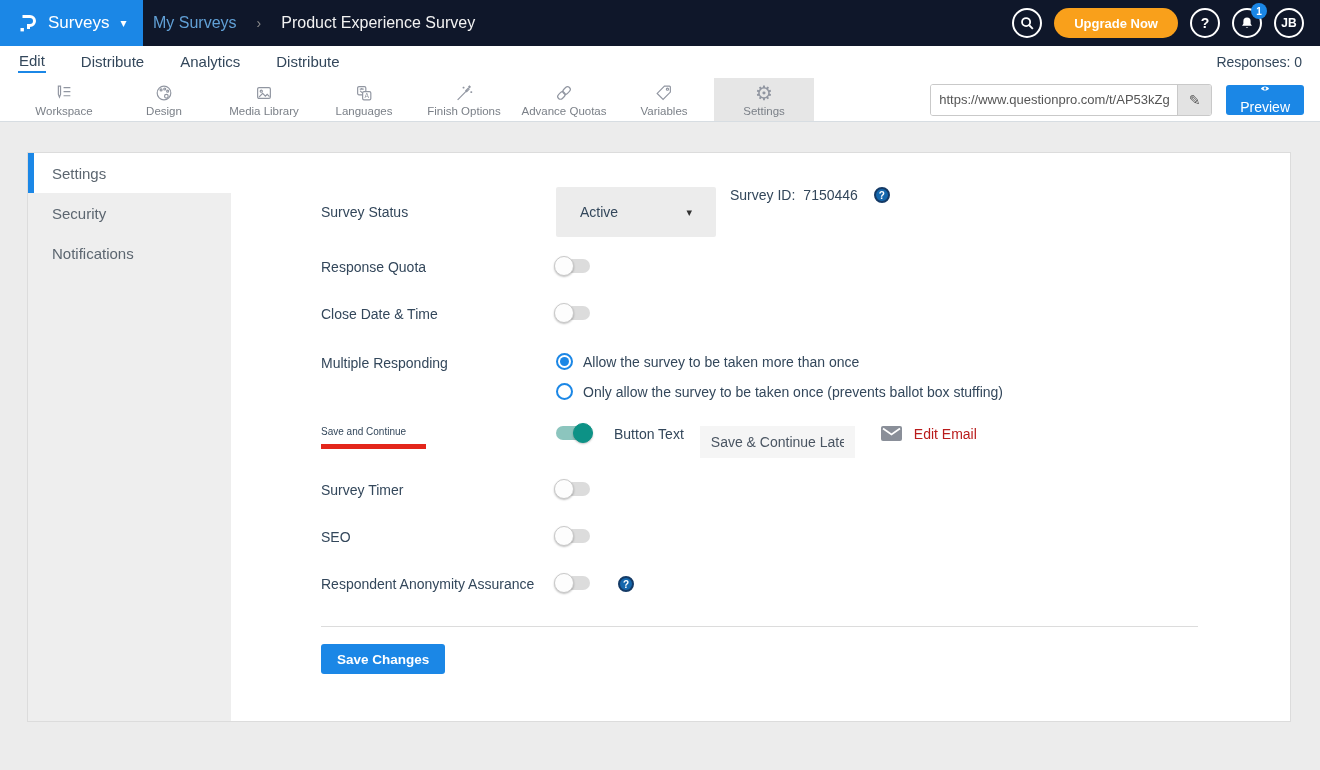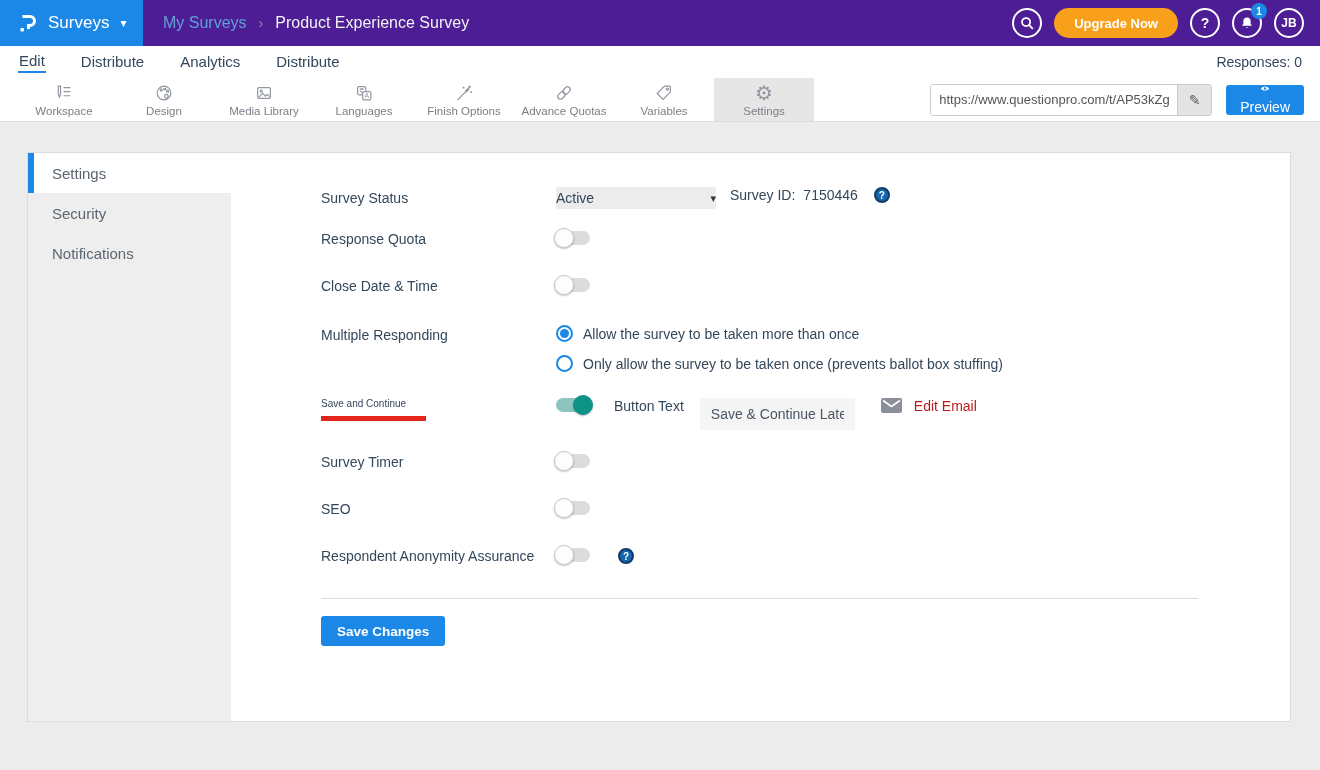--- a/index.html
+++ b/index.html
@@ -1,24 +1,24 @@
 <!DOCTYPE html>
 <html><head>
 <meta charset="utf-8">
 <style>
   * { margin:0; padding:0; box-sizing:border-box; }
   html,body { width:1320px; height:770px; font-family:"Liberation Sans", sans-serif; background:#ececec; overflow:hidden; }
 
   
-  .topbar { height:46px; background:#4c1d95; display:flex; align-items:stretch; }
+  .topbar { height:46px; background:#0f172a; display:flex; align-items:stretch; }
   .brand { width:143px; background:#1b87e6; color:#fff; display:flex; align-items:center; padding-left:16px; gap:9px; cursor:pointer; }
   .brand .logo { flex:0 0 auto; }
   .brand .product { font-size:17px; }
   .brand .caret { font-size:12px; margin-left:2px; }
-  .breadcrumb { display:flex; align-items:center; gap:12px; padding-left:20px; font-size:16px; }
+  .breadcrumb { display:flex; align-items:center; gap:20px; padding-left:10px; font-size:16px; }
   .breadcrumb .parent { color:#61a0d6; cursor:pointer; }
   .breadcrumb .sep { color:#8d8d8d; font-size:14px; }
   .breadcrumb .current { color:#f2f2f2; }
   .topbar-right { margin-left:auto; display:flex; align-items:center; gap:12px; padding-right:16px; }
   .circle-btn { width:30px; height:30px; border:2px solid #fff; border-radius:50%; display:flex; align-items:center; justify-content:center; color:#fff; font-size:14px; font-weight:bold; cursor:pointer; position:relative; background:transparent; }
   .upgrade-btn { height:30px; padding:0 20px; border:none; border-radius:15px; background:#f9a01b; color:#fff; font-weight:bold; font-size:13px; cursor:pointer; font-family:inherit; }
   .badge { position:absolute; top:-7px; right:-7px; min-width:16px; height:16px; border-radius:8px; background:#1b87e6; color:#fff; font-size:10px; font-weight:bold; display:flex; align-items:center; justify-content:center; }
 
   
   .subnav { height:32px; background:#fff; display:flex; align-items:center; padding:12px 18px; }
@@ -48,21 +48,21 @@
 
   .form { flex:1; padding:34px 92px 0 90px; }
   .row { display:flex; align-items:flex-start; }
   .row .lbl { width:235px; flex:0 0 235px; font-size:14px; color:#33475b; align-self:center; }
   .row.top-align .lbl { align-self:flex-start; padding-top:2px; }
   .mb-status { margin-bottom:22px; }
   .mb-toggle { margin-bottom:31px; }
   .mb-radio  { margin-bottom:26px; }
   .mb-sac    { margin-bottom:24px; }
 
-  .select-box { width:160px; height:22px; background:#ececec; border-radius:2px; display:flex; align-items:center; padding:0 0; font-size:14px; color:#33475b; cursor:pointer; }
+  .select-box { width:160px; height:50px; background:#ececec; border-radius:2px; display:flex; align-items:center; padding:0 24px; font-size:14px; color:#33475b; cursor:pointer; }
   .select-box .sel-caret { margin-left:auto; font-size:11px; color:#333; }
   .sid-label { font-size:14px; color:#33475b; margin-left:14px; }
   .sid-value { font-size:14px; color:#33475b; margin-left:8px; }
   .help-icon { width:16px; height:16px; border-radius:50%; background:#1467ad; border:2px solid #143a66; color:#fff; font-size:10px; font-weight:bold; display:inline-flex; align-items:center; justify-content:center; margin-left:16px; cursor:pointer; }
 
   .toggle { position:relative; width:34px; height:14px; border-radius:7px; background:#dcdcdc; display:inline-block; cursor:pointer; flex:0 0 auto; }
   .toggle .knob { position:absolute; left:-2px; top:-3px; width:20px; height:20px; border-radius:50%; background:#fdfdfd; border:1px solid #c9c9c9; box-shadow:0 1px 2px rgba(0,0,0,.25); }
   .toggle.on { background:#8cc5be; }
   .toggle.on .knob { left:auto; right:-3px; background:#0d9286; border-color:#0d9286; }
 

